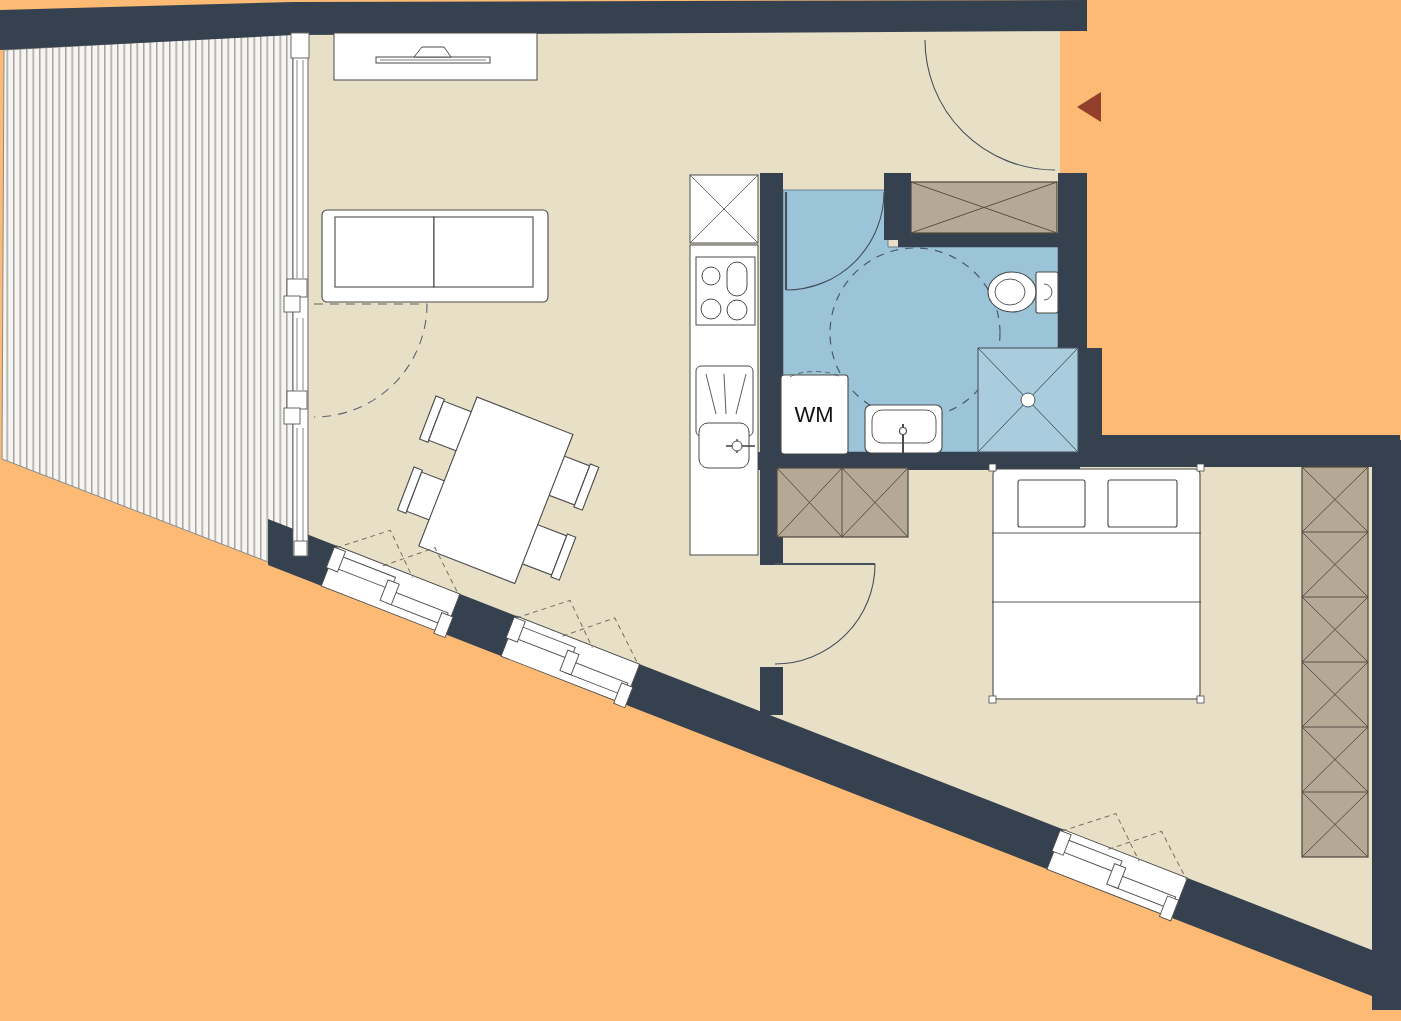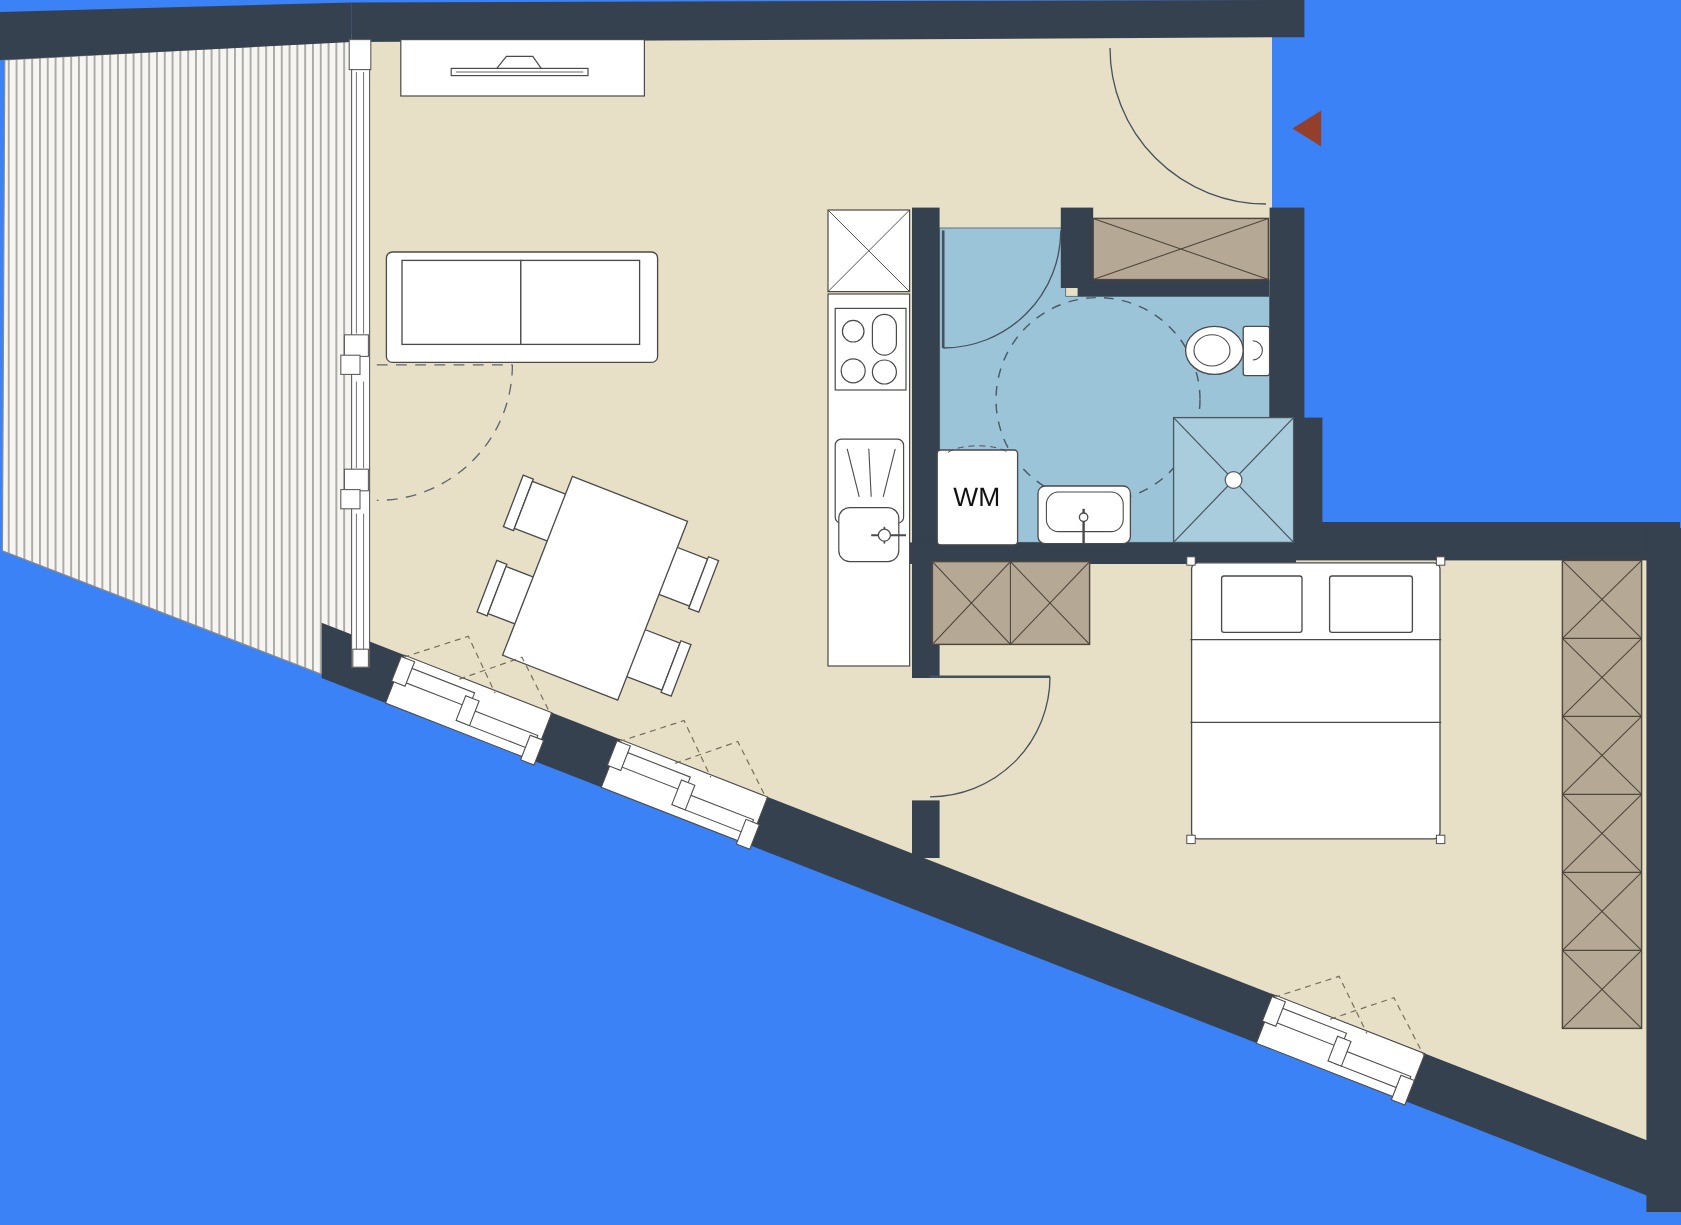--- a/index.html
+++ b/index.html
@@ -1,16 +1,16 @@
 <!DOCTYPE html>
 <html><head>
 <meta charset="utf-8">
 <style>
   html,body{margin:0;padding:0;background:#ffffff;}
-  #stage{position:relative;width:1401px;height:1021px;background:#3b82f6;overflow:hidden;
+  #stage{position:relative;width:1401px;height:1021px;background:#fdba74;overflow:hidden;
          font-family:"Liberation Sans",sans-serif;}
   svg{display:block;}
   text{font-family:"Liberation Sans",sans-serif;}
 </style>
 </head>
 <body>
 
 <div id="stage">
 <svg width="1401" height="1021" viewBox="0 0 1401 1021" xmlns="http://www.w3.org/2000/svg">
 

